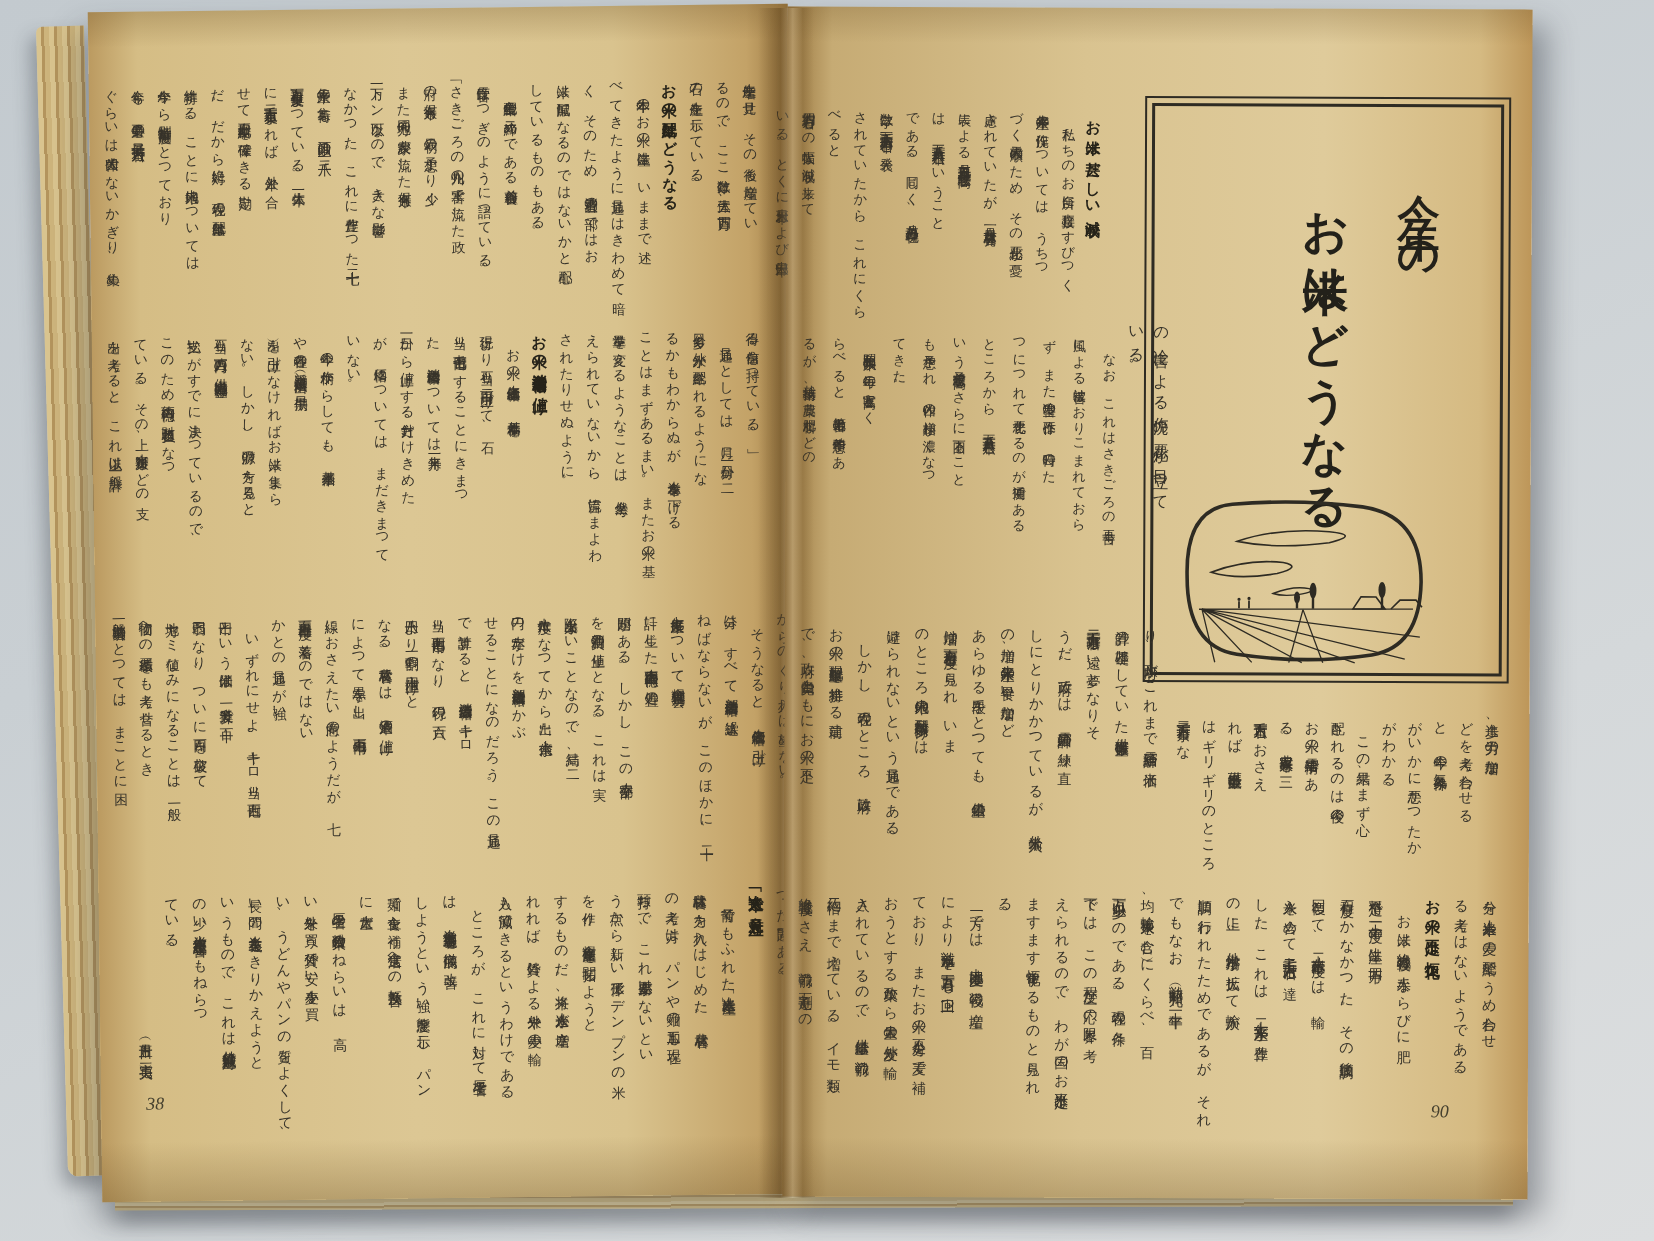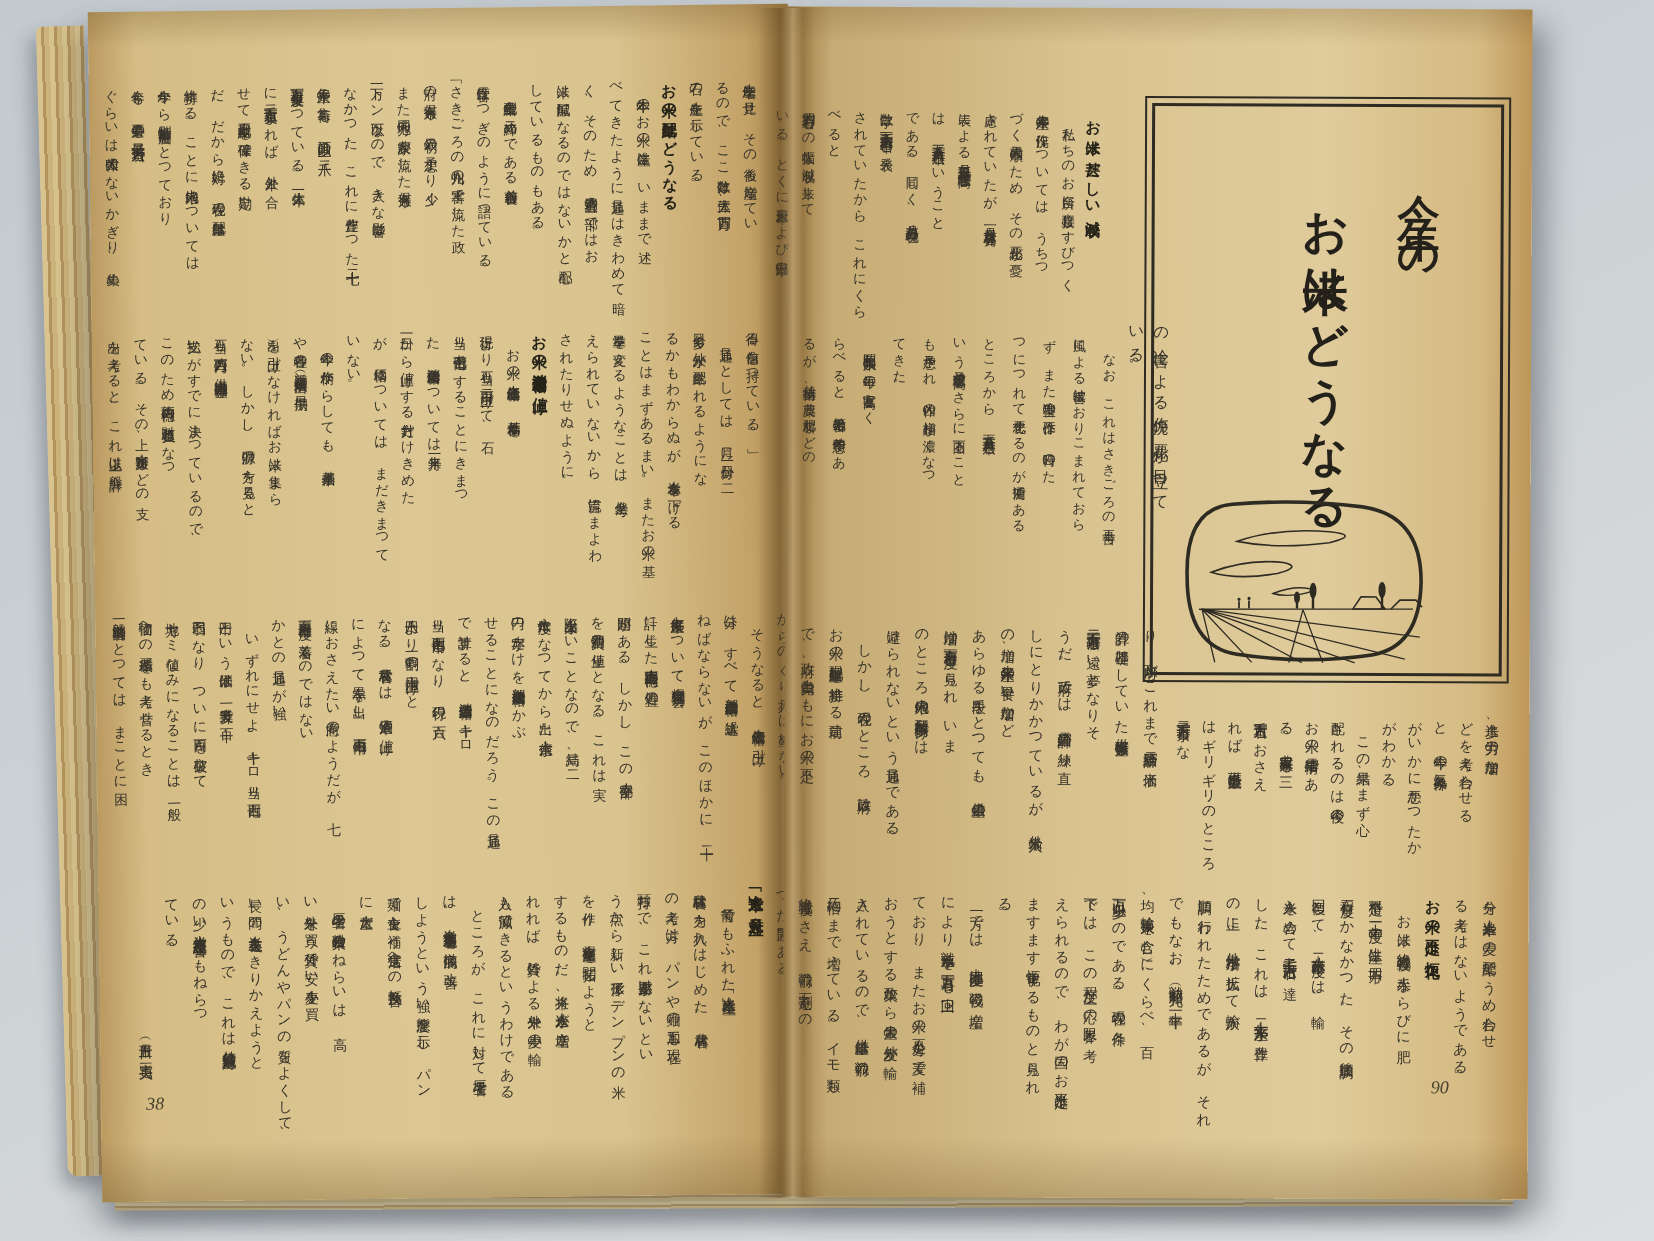--- a/index.html
+++ b/index.html
@@ -277,18 +277,18 @@
           <p>る。</p>
           <p>　一方では、内地産麦は戦後の増産</p>
           <p>により戦前水準を五百万石も上回つ</p>
           <p>ており、またお米の不足分を麦で補</p>
           <p>おうとする政策から大量の外麦が輸</p>
           <p>入されているので、供給量は戦前の</p>
           <p>約二倍にまで増えている。イモ類も</p>
           <p>終戦直後でさえ、戦前の五割近くの</p>
         </div>
 
-      <div class="pagenum" style="left:648px;top:1068px;">90</div>
+      <div class="pagenum" style="left:648px;top:1092px;">90</div>
     </div>
 
     <div class="crease"></div>
   </div>
 </div>
 
 </body></html>

